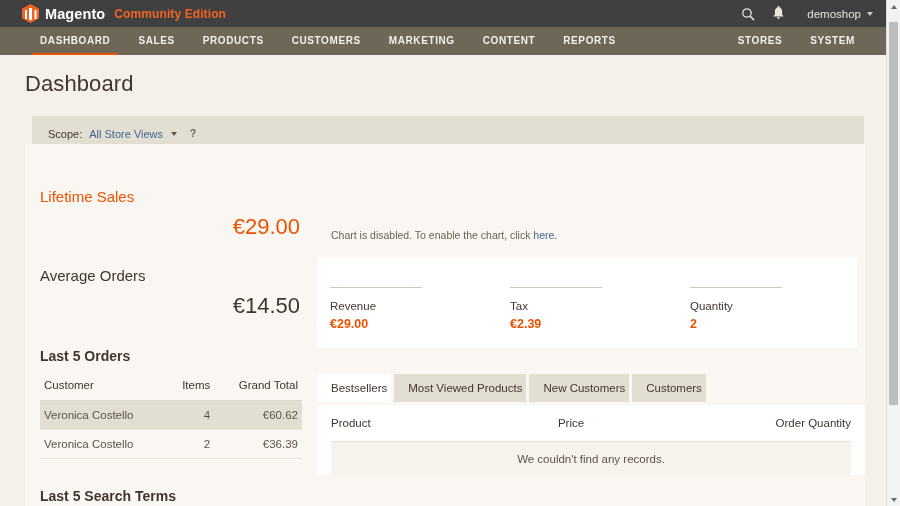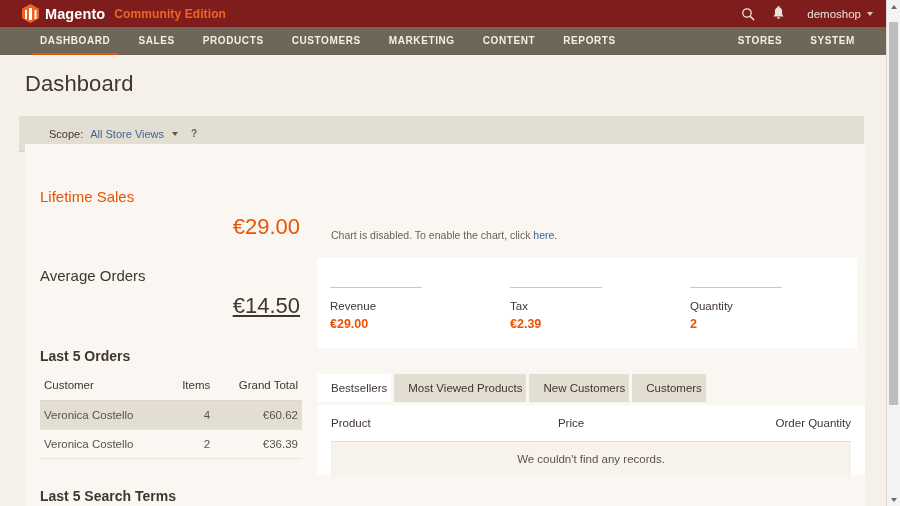--- a/index.html
+++ b/index.html
@@ -13,21 +13,21 @@
     position: relative;
     width: 900px; height: 506px;
     background: #f5f1ea;
     overflow: hidden;
   }
 
   
   .topbar {
     position: absolute; top: 0; left: 0;
     width: 886px; height: 27px;
-    background: #7f1d1d;
+    background: #404040;
     display: flex; align-items: center;
   }
   .brand { display: flex; align-items: center; margin-left: 22px; }
   .logo-hex {
     width: 17px; height: 19px;
     background: #f26322;
     -webkit-clip-path: polygon(50% 0%, 100% 25%, 100% 75%, 50% 100%, 0% 75%, 0% 25%);
     clip-path: polygon(50% 0%, 100% 25%, 100% 75%, 50% 100%, 0% 75%, 0% 25%);
     position: relative;
   }
@@ -96,24 +96,24 @@
   .page {
     position: absolute; top: 55px; left: 0;
     width: 886px; bottom: 0;
     background: #f5f1ea;
   }
   .page-title {
     font-size: 22px; color: #41362f; font-weight: normal;
     margin: 16px 0 0 25px; letter-spacing: .1px;
   }
   .scope-bar {
-    margin: 19px 22px 0 19px;
+    margin: 19px 22px 0 32px;
     height: 36px; background: #e3ded2;
     display: flex; align-items: center;
-    padding-left: 30px;
+    padding-left: 16px;
     border-bottom: 1px solid #d9d3c6;
   }
   .scope-label { font-size: 11px; color: #41362f; }
   .scope-value {
     font-size: 11px; color: #3d6694; margin-left: 7px;
     text-decoration: none;
   }
   .scope-caret {
     width: 0; height: 0; margin-left: 8px;
     border-left: 3.5px solid transparent;
@@ -142,21 +142,21 @@
   }
   .lifetime-value {
     color: #eb5202; font-size: 22px; text-align: right;
     margin-top: 9px; padding-right: 2px;
   }
   .avg-label {
     color: #41362f; font-size: 15px; margin-top: 27px;
   }
   .avg-value {
     color: #41362f; font-size: 22px; text-align: right;
-    margin-top: 9px; padding-right: 2px; text-decoration: underline;
+    margin-top: 9px; padding-right: 2px;
   }
 
   .sub-head {
     font-size: 14px; color: #41362f; font-weight: bold;
     margin-top: 29px;
   }
   .mini-table { width: 100%; border-collapse: collapse; margin-top: 10px; }
   .mini-table th {
     font-size: 11.5px; color: #41362f; font-weight: normal;
     text-align: left; padding: 5px 4px 9px 4px;

